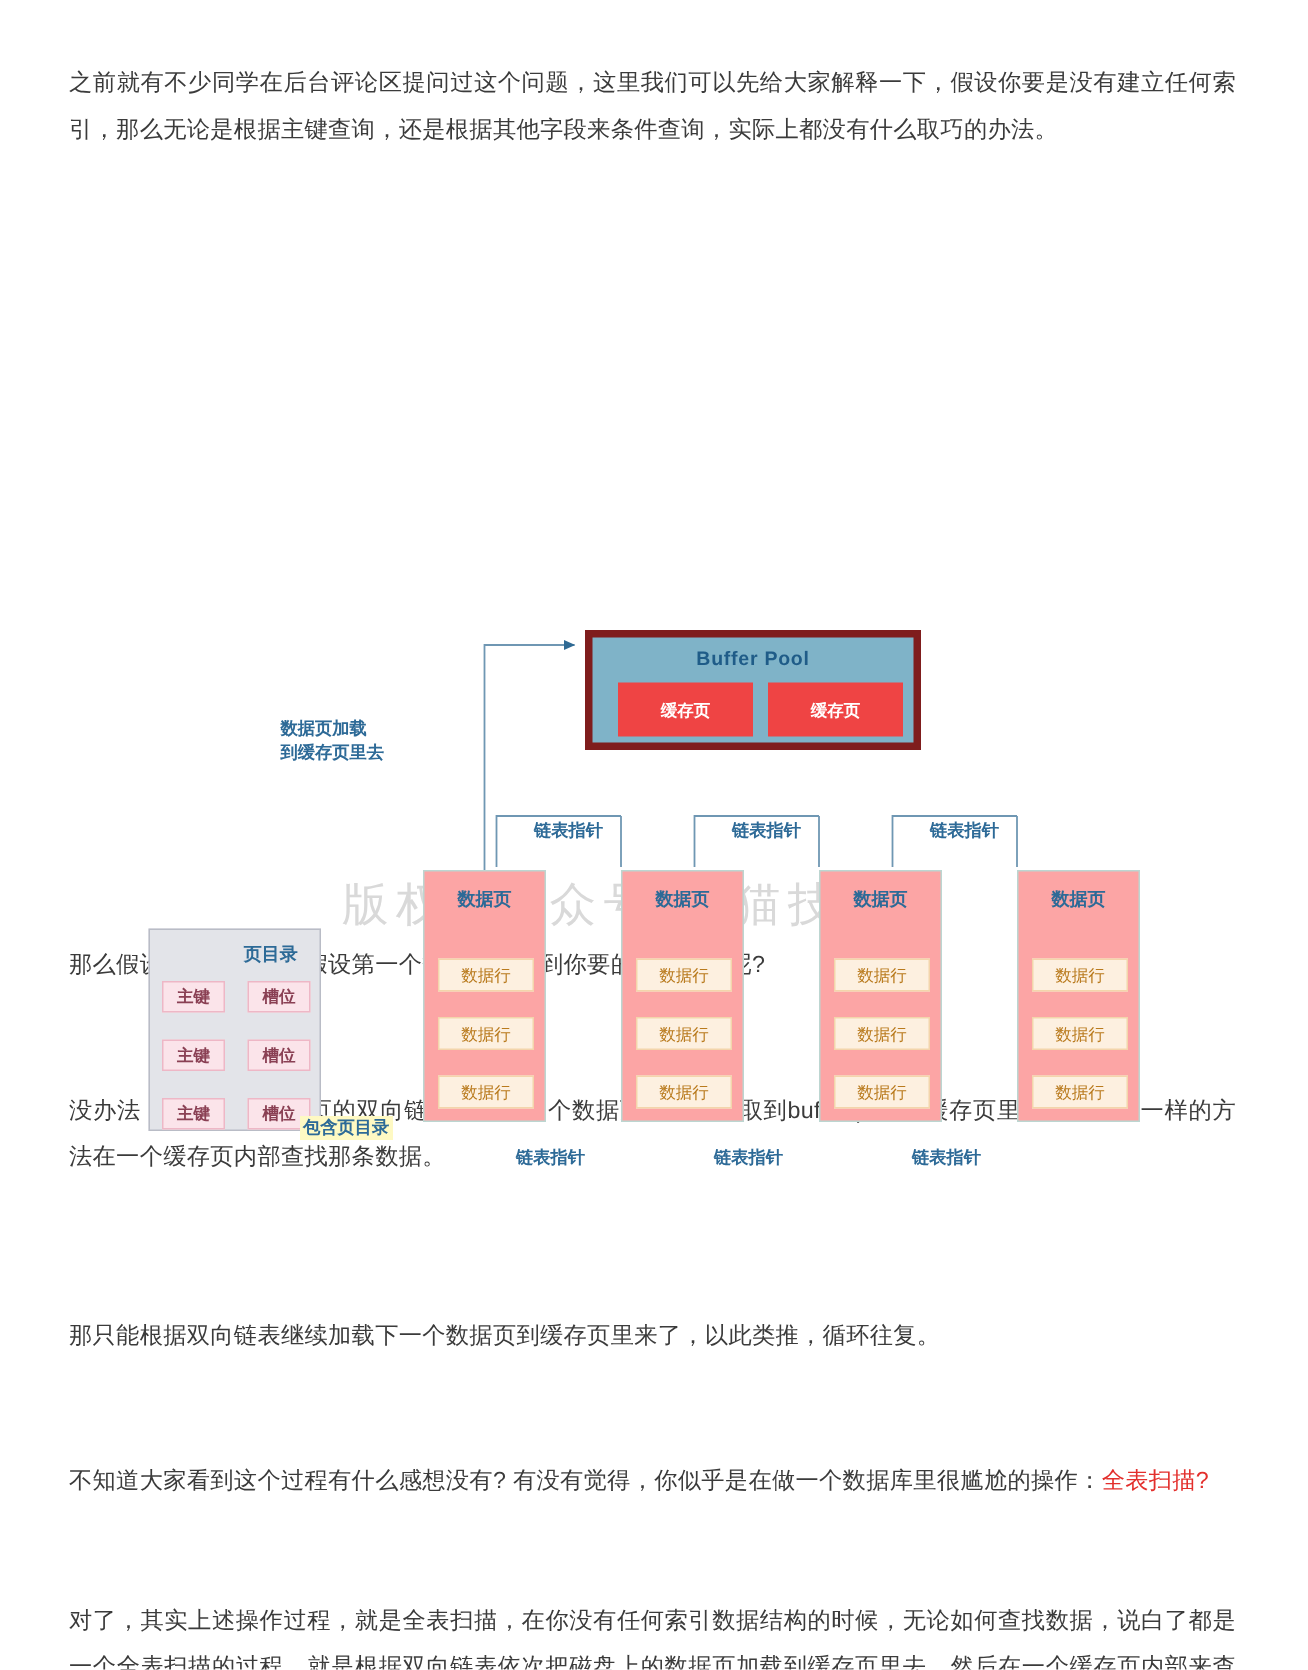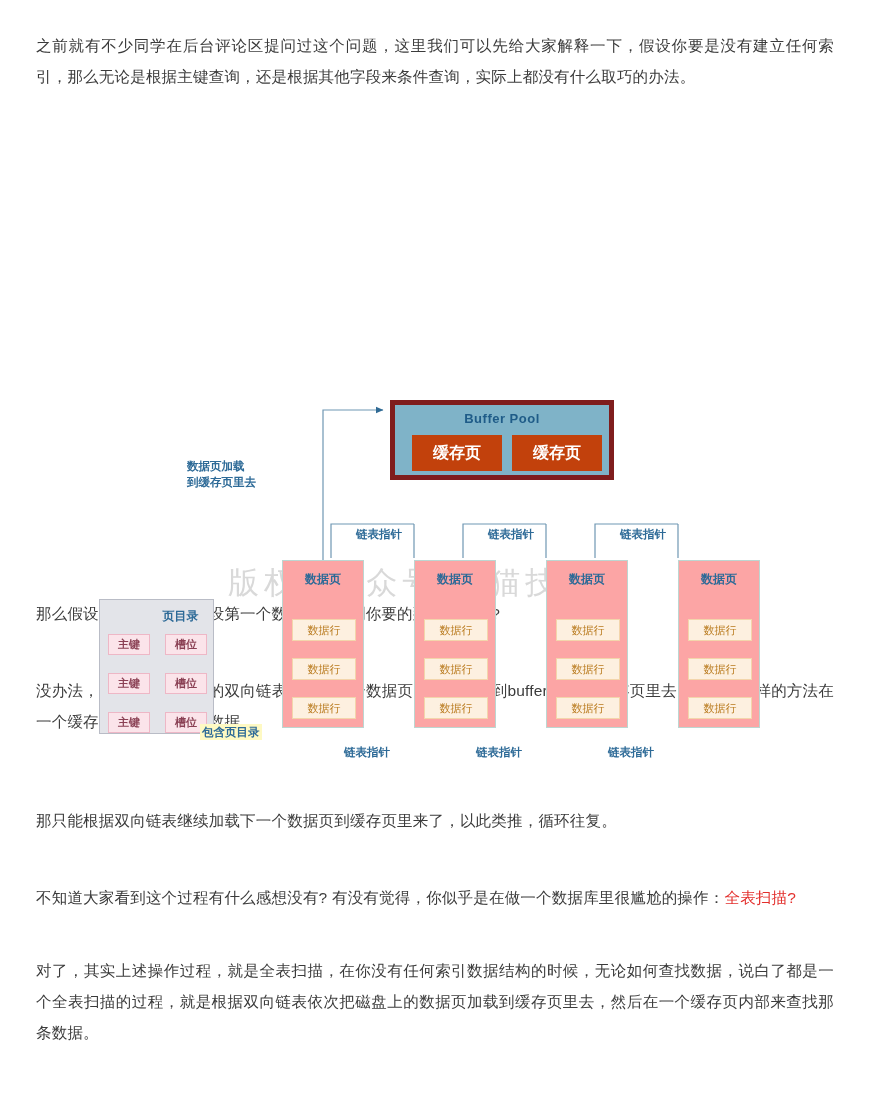--- a/index.html
+++ b/index.html
@@ -16,21 +16,21 @@
     overflow: hidden;
   }
 
   .article {
     position: absolute;
     left: 0; top: 0;
     width: 872px;
   }
 
   p.para {
-    margin: 8px;
+    margin: 18px;
     padding: 0 30px 0 28px;
     font-size: 15.5px;
     line-height: 31px;
     color: #3b3b3b;
     letter-spacing: 0.2px;
     text-align: justify;
     text-justify: inter-character;
   }
   .gap-lg { height: 30px; }
   .gap-md { height: 26px; }
@@ -72,23 +72,23 @@
     text-align: center;
     color: #1f5c88;
     font-size: 13px;
     font-weight: bold;
     letter-spacing: 0.5px;
   }
   .cachepage {
     position: absolute;
     top: 30px;
     height: 36px;
-    background: #c2410c;
+    background: #ef4444;
     color: #ffffff;
-    font-size: 16px;
+    font-size: 11px;
     font-weight: bold;
     display: flex;
     align-items: center;
     justify-content: center;
   }
   .cp1 { left: 17px; width: 90px; }
   .cp2 { left: 117px; width: 90px; }
 
   
   .pagedir {

